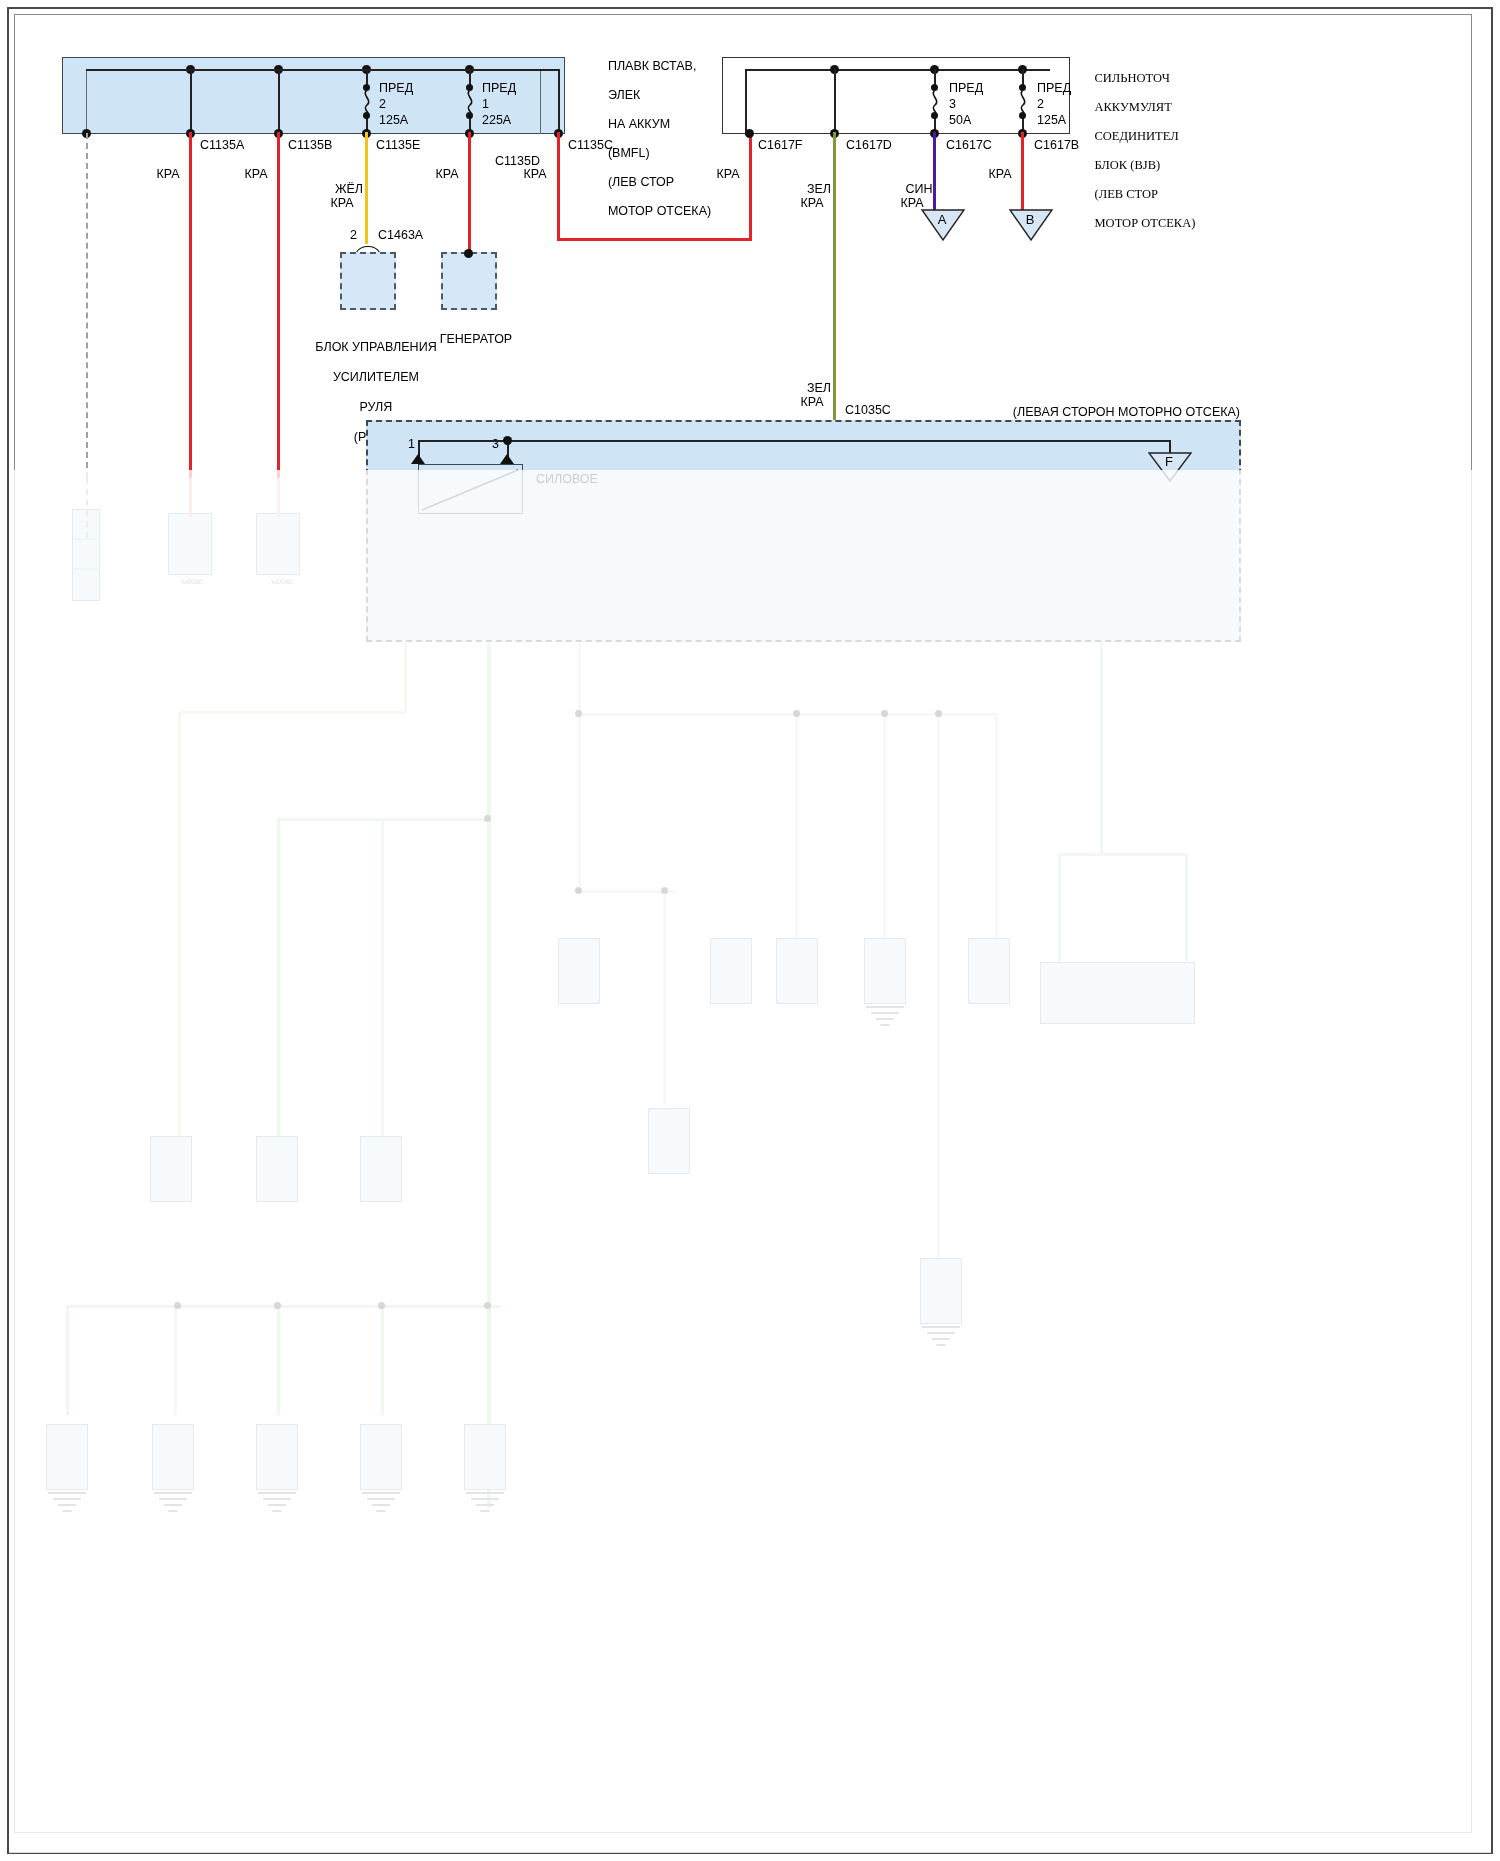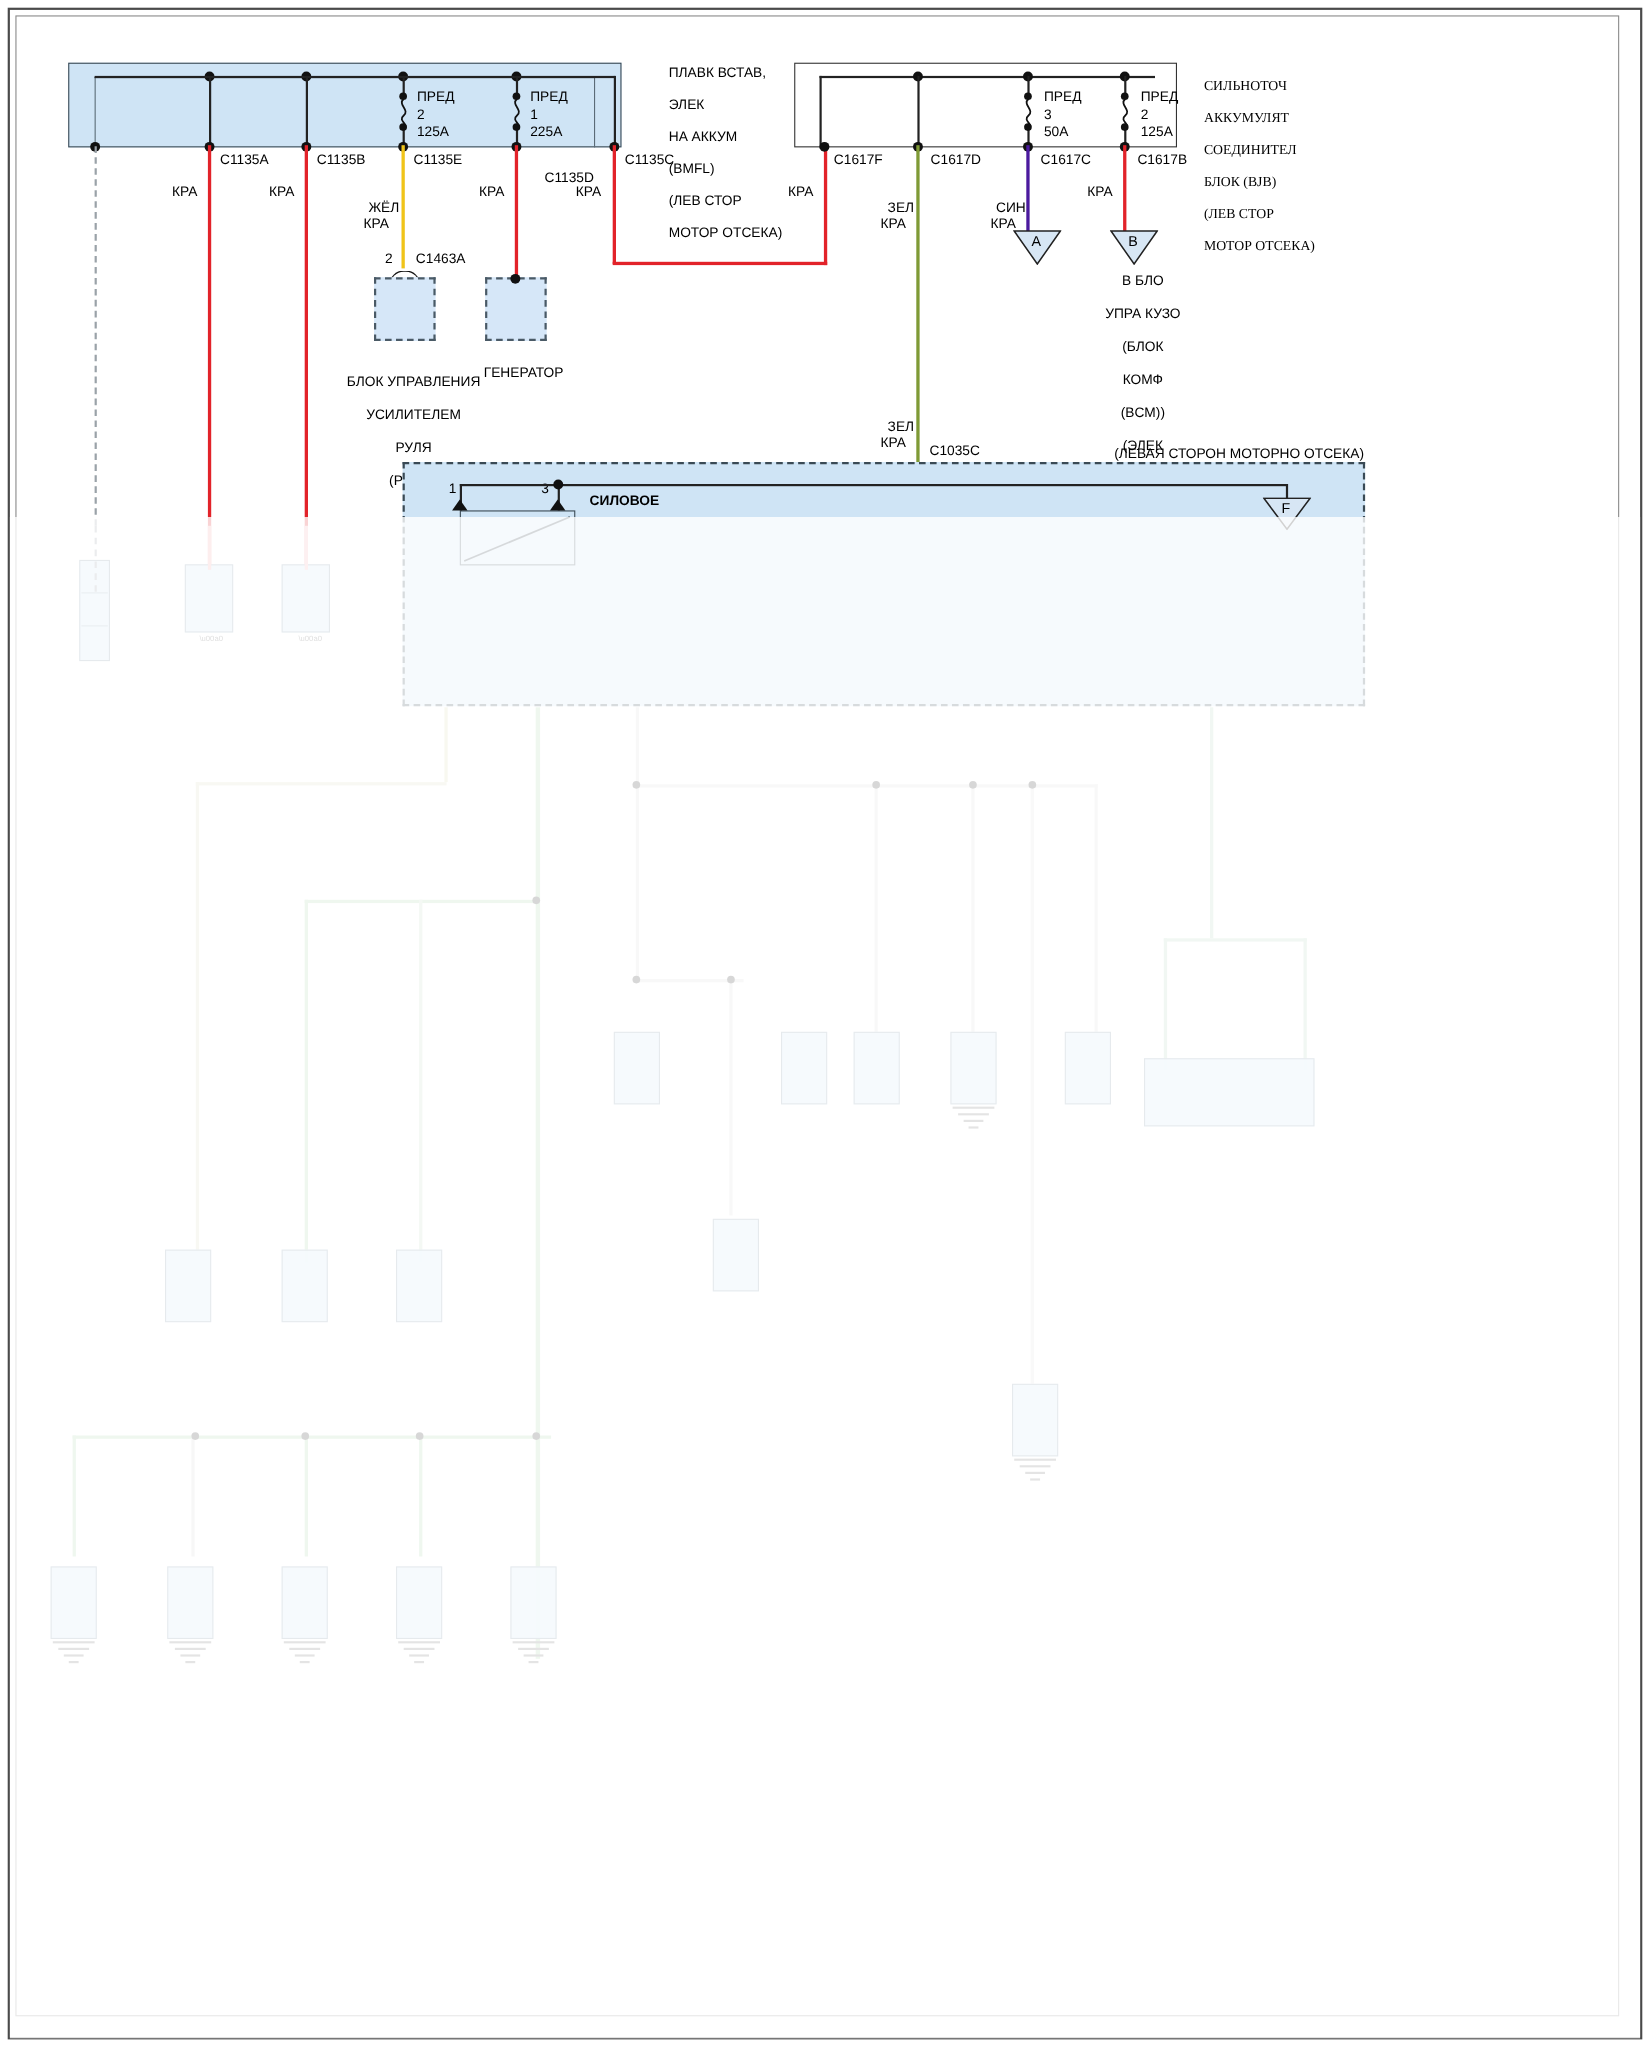--- a/index.html
+++ b/index.html
@@ -226,29 +226,20 @@
 
   <svg style="position:absolute;left:921px;top:209px;width:44px;height:32px;">
     <polygon points="1,1 43,1 22,31" fill="#d7e6f4" stroke="#222" stroke-width="1.4"></polygon>
   </svg>
   <div class="tri-letter" style="left:921px;top:212px;">A</div>
 
   <svg style="position:absolute;left:1009px;top:209px;width:44px;height:32px;">
     <polygon points="1,1 43,1 22,31" fill="#d7e6f4" stroke="#222" stroke-width="1.4"></polygon>
   </svg>
   <div class="tri-letter" style="left:1009px;top:212px;">B</div>
-  <div class="t c" style="left:990px;top:233px;width:84px;line-height:15px;">
-    <span>В БЛО</span><br>
-    <span>УПРА КУЗО</span><br>
-    <span>(БЛОК</span><br>
-    <span>КОМФ</span><br>
-    <span>(BCM))</span><br>
-    <span>(ЭЛЕК</span><br>
-    <span>4 ИЗ 7)</span>
-  </div>
 
   <div class="t c" style="left:790px;top:366px;width:44px;">
     <span style="white-space:pre-line;">ЗЕЛ
 КРА</span>
   </div>
   <div class="t" style="left:845px;top:403px;">C1035C</div>
   <div class="dot" style="left:830px;top:432px;"></div>
 
   <div class="t r" style="left:900px;top:391px;width:340px;line-height:14px;">
     <span>(ЛЕВАЯ СТОРОН МОТОРНО ОТСЕКА)</span><br>
@@ -256,21 +247,21 @@
   </div>
 
   <div class="bigbox" style="left:366px;top:420px;width:875px;height:222px;"></div>
 
   <div class="subbox" style="left:418px;top:464px;width:105px;height:50px;"></div>
   <svg style="position:absolute;left:418px;top:464px;width:105px;height:50px;">
     <line x1="4" y1="46" x2="100" y2="6" stroke="#35424c" stroke-width="1.6"></line>
   </svg>
   <div class="t" style="left:408px;top:437px;">1</div>
   <div class="t" style="left:492px;top:437px;">3</div>
-  <div class="t" style="left:536px;top:448px;font-weight:bold;">СИЛОВОЕ</div>
+  <div class="t" style="left:536px;top:472px;">СИЛОВОЕ</div>
 
   <div class="thin hthin" style="left:418px;top:440px;width:752px;"></div>
   <div class="thin vthin" style="left:418px;top:440px;height:24px;"></div>
   <div class="thin vthin" style="left:507px;top:440px;height:24px;"></div>
   <div class="thin vthin" style="left:1169px;top:440px;height:14px;"></div>
   <div class="dot" style="left:503px;top:436px;"></div>
   <div class="arrowup" style="left:411px;top:454px;"></div>
   <div class="arrowup" style="left:500px;top:454px;"></div>
 
   <svg style="position:absolute;left:1148px;top:452px;width:44px;height:30px;">

